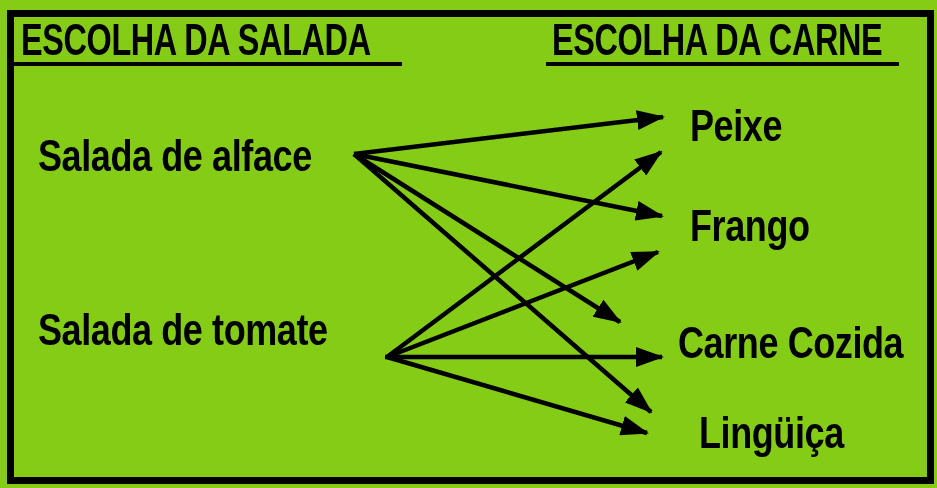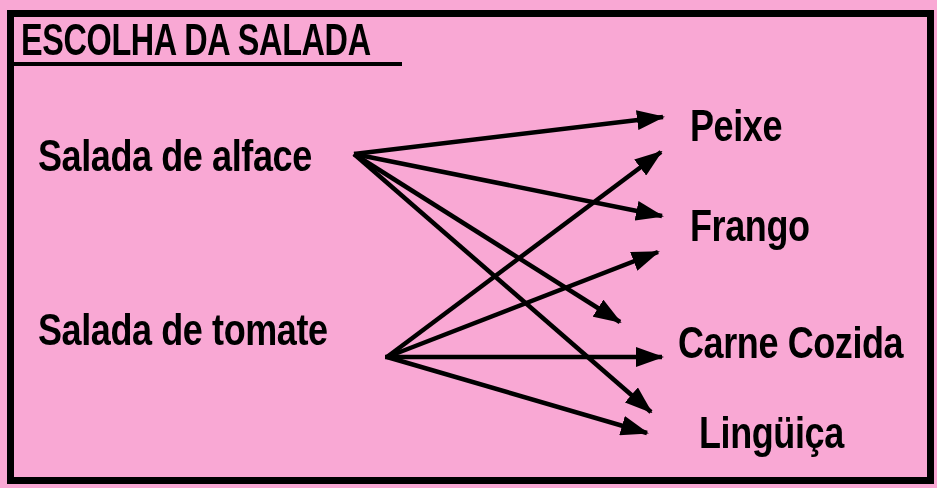--- a/index.html
+++ b/index.html
@@ -4,21 +4,21 @@
 <style>
   html, body {
     margin: 0;
     padding: 0;
     background: #ffffff;
   }
   .stage {
     position: relative;
     width: 937px;
     height: 488px;
-    background: #f9a8d4;
+    background: #84cc16;
     overflow: hidden;
     font-family: "Liberation Sans", sans-serif;
     color: #000000;
   }
   .frame {
     position: absolute;
     left: 7px;
     top: 10px;
     width: 927px;
     height: 474px;
@@ -65,20 +65,23 @@
 <body>
 
 <div class="stage">
 
   <div class="frame"></div>
 
   <div class="txt hdr hdr-left">
     <span class="cond">ESCOLHA DA SALADA</span>
   </div>
 
+  <div class="txt hdr hdr-right">
+    <span class="cond">ESCOLHA DA CARNE</span>
+  </div>
 
   <div class="txt item item-tomate">
     <span class="cond">Salada de tomate</span>
   </div>
 
   <div class="txt item item-alface">
     <span class="cond">Salada de alface</span>
   </div>
 
   <div class="txt item item-peixe">

